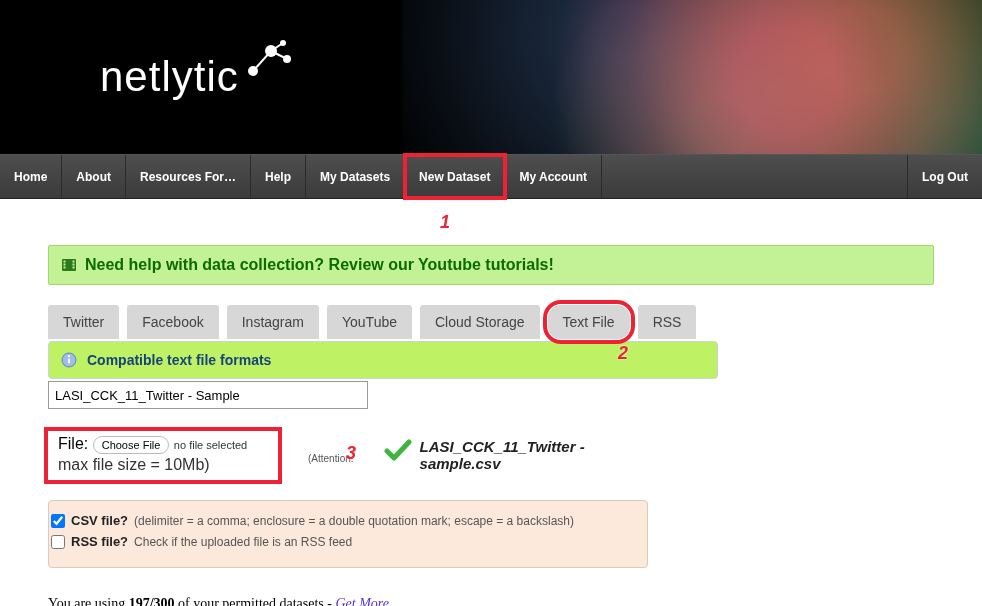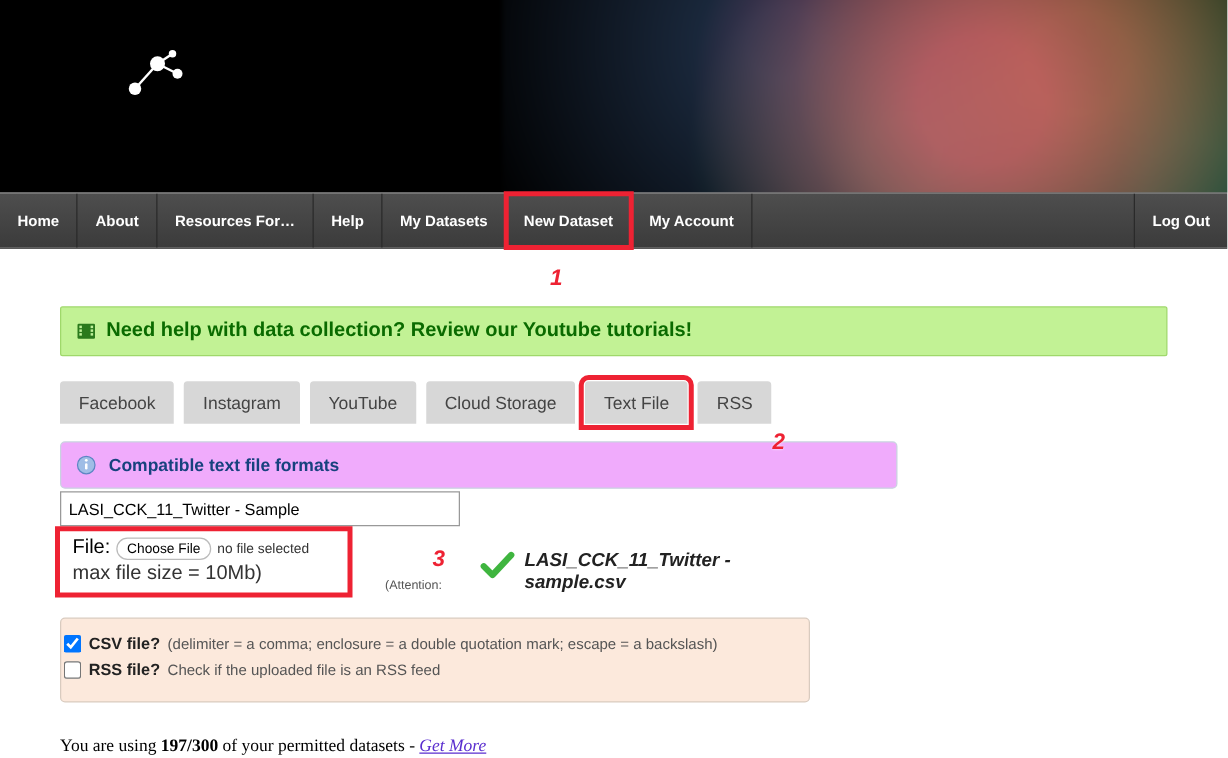--- a/index.html
+++ b/index.html
@@ -69,45 +69,45 @@
   
   .tabs-row { margin-top:20px; display:flex; gap:8px; position:relative; }
   .tab {
     background:#d7d7d7;
     color:#444;
     font-size:14px;
     padding:9px 15px;
     border-radius:3px 3px 0 0;
     cursor:pointer;
   }
-  .tab.tf { outline:4px solid #e23; outline-offset:1px; }
+  .tab.tf { outline:4px solid #e23; outline-offset:1px;border-radius:13px; }
   .annot-2 { top:38px; left:570px; }
 
   .info-box {
-    margin-top:14px;
-    background:#f0abfc;
+    margin-top:2px;
+    background:#bef264;
     border:1px solid #c9d2e0;
     border-radius:4px;
     padding:10px 12px;
     width:670px;
     display:flex; align-items:flex-end; gap:10px;
   }
   .info-box span.txt { color:#17427e; font-weight:bold; font-size:14px; }
   .info-icon { width:16px; height:16px; }
   
   .name-field {
     margin-top:2px;
     width:320px; height:28px;
     border:1px solid #999;
     padding:4px 6px; font-size:13px;
     display:flex; align-items:center;
     background:#fff;
   }
   
-  .file-row { margin-top:4px; display:flex; align-items:flex-end; gap:30px; position:relative; }
+  .file-row { margin-top:22px; display:flex; align-items:center; gap:30px; position:relative; }
   .file-box {
     outline:4px solid #e23;
     padding:4px 10px 6px 10px;
     min-width:230px;
   }
   .file-box .lbl { font-size:16px; }
   .choose-btn {
     font-size:11px; background:#fff; border:1px solid #bbb;
     border-radius:10px; padding:2px 8px; cursor:pointer;
   }
@@ -132,20 +132,21 @@
   .opt-row b { color:#222; font-size:13px; }
 
   .usage { margin-top:28px; font-size:14px; font-family:Georgia, serif; }
   .usage a { color:#5a2ecf; font-style:italic; }
 </style>
 </head>
 <body>
 
 <div class="header-banner">
   <div class="logo">
+    <span>netlytic</span>
     <svg class="logo-dots" viewBox="0 0 50 40">
       <line x1="10" y1="32" x2="28" y2="12"></line>
         <line x1="28" y1="12" x2="44" y2="20"></line>
         <line x1="28" y1="12" x2="40" y2="4"></line>
       <circle cx="10" cy="32" r="5"></circle>
         <circle cx="28" cy="12" r="6"></circle>
         <circle cx="44" cy="20" r="4"></circle>
         <circle cx="40" cy="4" r="3"></circle>
     </svg>
   </div>
@@ -173,20 +174,21 @@
         <rect x="2.5" y="6.5" width="2" height="2" fill="#bff29a"></rect>
         <rect x="2.5" y="9.5" width="2" height="2" fill="#bff29a"></rect>
       <rect x="11.5" y="3.5" width="2" height="2" fill="#bff29a"></rect>
         <rect x="11.5" y="6.5" width="2" height="2" fill="#bff29a"></rect>
         <rect x="11.5" y="9.5" width="2" height="2" fill="#bff29a"></rect>
     </svg>
     <a href="#">Need help with data collection? Review our Youtube tutorials!</a>
   </div>
 
   <div class="tabs-row">
+    <div class="tab">Twitter</div>
     <div class="tab">Facebook</div>
     <div class="tab">Instagram</div>
     <div class="tab">YouTube</div>
     <div class="tab">Cloud Storage</div>
     <div class="tab tf">Text File</div>
     <div class="tab">RSS</div>
     <span class="annot-num annot-2">2</span>
   </div>
 
   <div class="info-box">

